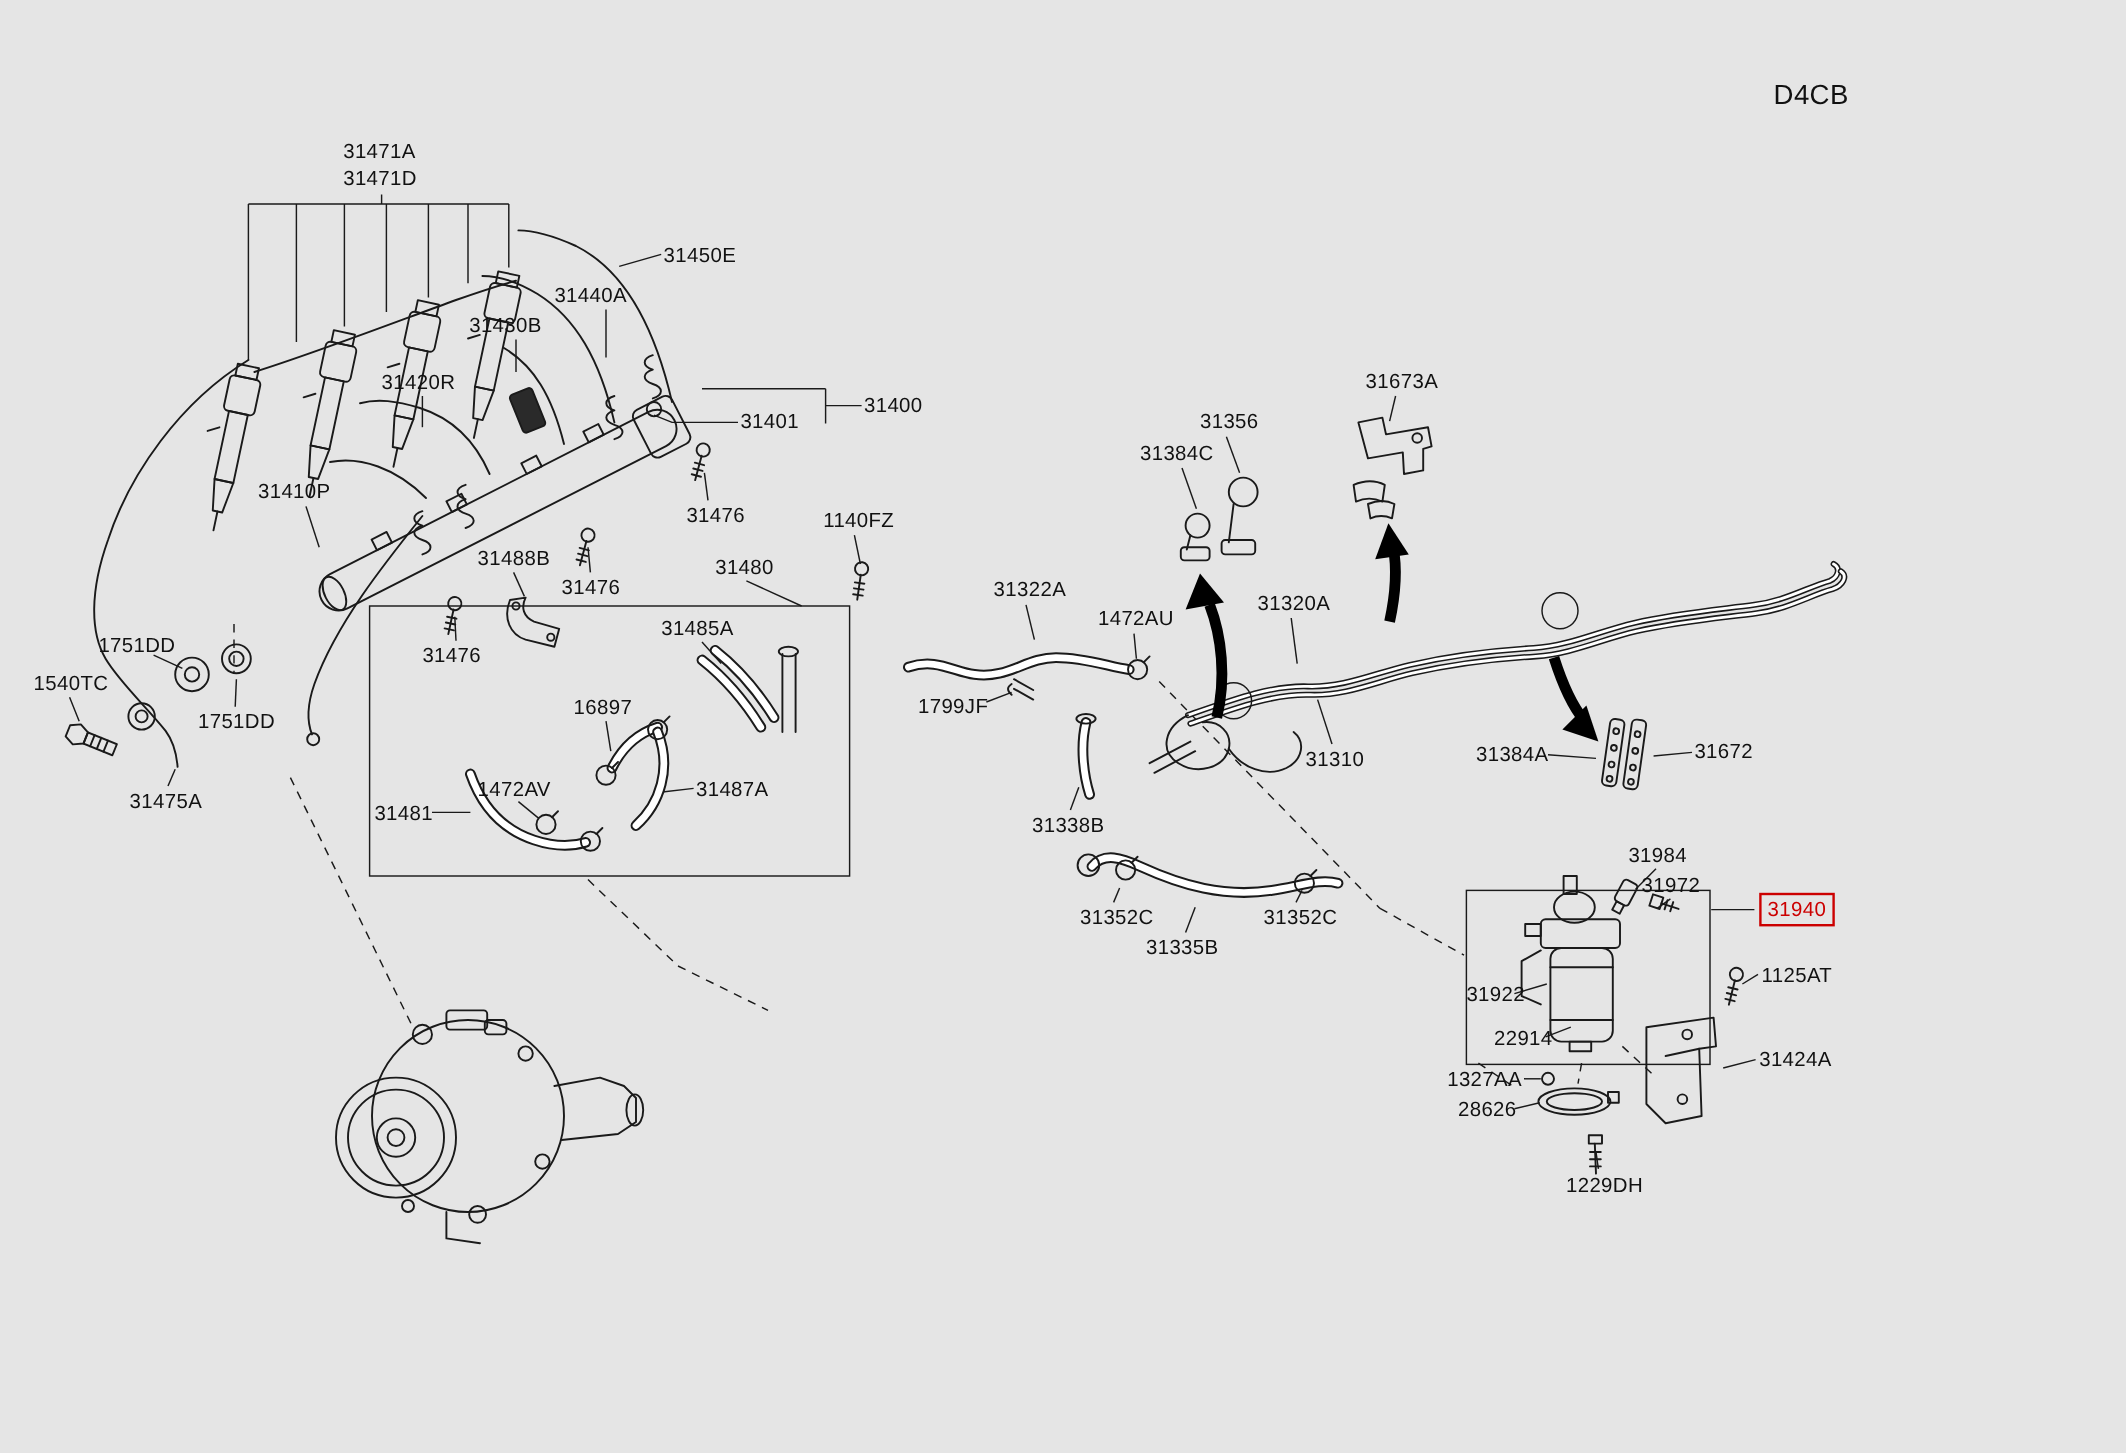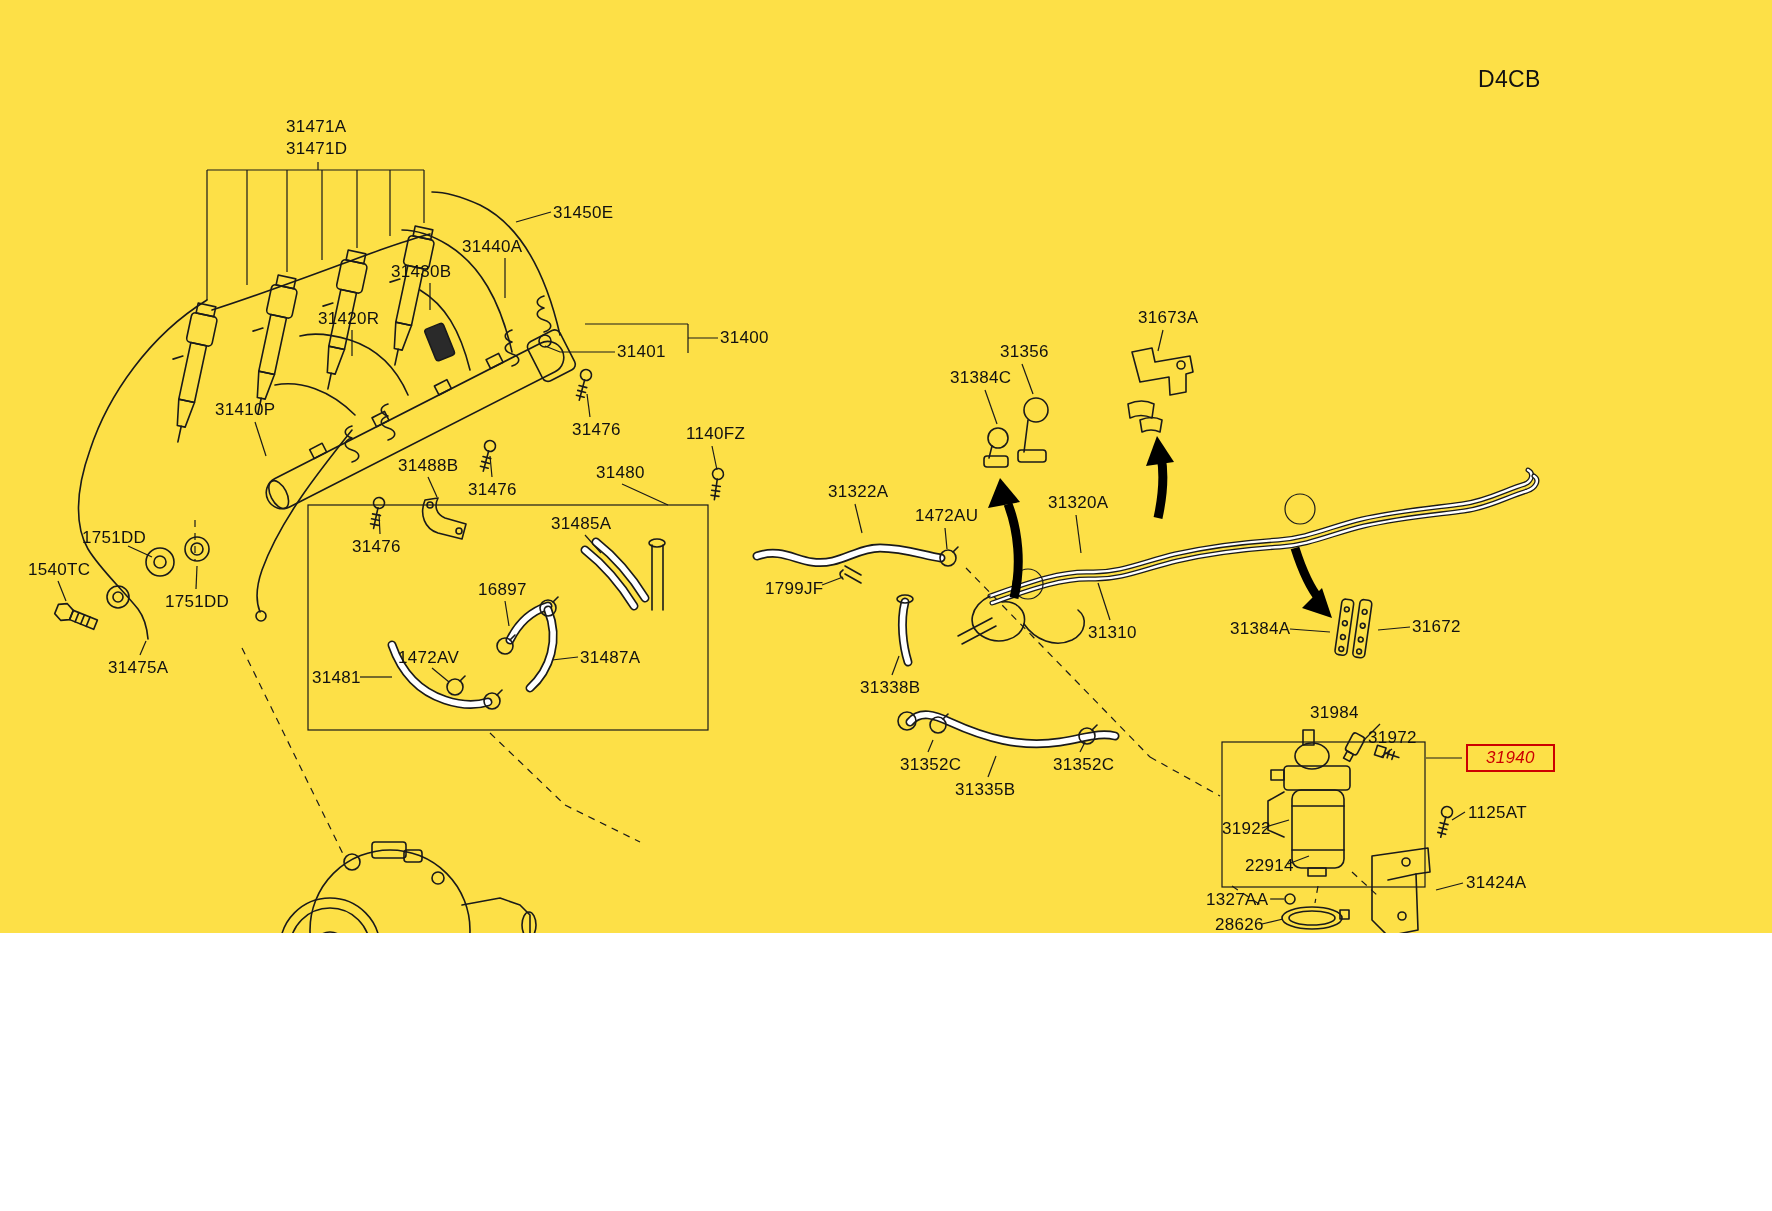--- a/index.html
+++ b/index.html
@@ -1,27 +1,27 @@
 <!DOCTYPE html>
 <html><head>
 <meta charset="utf-8">
 <style>
   html,body{margin:0;padding:0;background:#ffffff;}
   .stage{
-    position:relative;width:1772px;height:933px;background:#fde047;
+    position:relative;width:1772px;height:1211px;background:#e5e5e5;
     font-family:"Liberation Sans", sans-serif;overflow:hidden;
   }
   svg{position:absolute;left:0;top:0;}
   .label{
     position:absolute;font-size:17px;line-height:22px;color:#111;
     white-space:nowrap;letter-spacing:0.3px;
   }
   .label.code{font-size:23px;}
   .label.highlight{
-    color:#cc0000;border:2px solid #cc0000;padding:0 18px;line-height:24px;font-style:italic;
+    color:#cc0000;border:2px solid #cc0000;padding:0 5px;line-height:24px;
   }
   .art{stroke:#1a1a1a;fill:none;stroke-width:1.6;stroke-linecap:round;stroke-linejoin:round;}
   .thin{stroke:#1a1a1a;fill:none;stroke-width:1.2;}
   .dash{stroke:#1a1a1a;fill:none;stroke-width:1.2;stroke-dasharray:7 6;}
   .tube-o{stroke:#1a1a1a;stroke-width:9;fill:none;stroke-linecap:round;}
   .tube-i{stroke:#ffffff;stroke-width:5.6;fill:none;stroke-linecap:round;}
   .pipe-o{stroke:#1a1a1a;stroke-width:5;fill:none;stroke-linecap:round;}
   .pipe-i{stroke:#ffffff;stroke-width:2.4;fill:none;stroke-linecap:round;}
   .bold{stroke:#000;stroke-width:9;fill:none;stroke-linecap:butt;}
   .fillb{fill:#000;stroke:none;}
@@ -404,21 +404,21 @@
   <div class="label" style="left:1000px;top:341px">31356</div>
   <div class="label" style="left:950px;top:367px">31384C</div>
   <div class="label" style="left:828px;top:481px">31322A</div>
   <div class="label" style="left:915px;top:505px">1472AU</div>
   <div class="label" style="left:1048px;top:492px">31320A</div>
   <div class="label" style="left:765px;top:578px">1799JF</div>
   <div class="label" style="left:1088px;top:622px">31310</div>
   <div class="label" style="left:1230px;top:618px">31384A</div>
   <div class="label" style="left:1412px;top:616px">31672</div>
   <div class="label" style="left:860px;top:677px">31338B</div>
-  <div class="label" style="left:1310px;top:702px">31984</div>
+  <div class="label" style="left:1357px;top:702px">31984</div>
   <div class="label" style="left:1368px;top:727px">31972</div>
   <div class="label highlight" style="left:1466px;top:744px">31940</div>
   <div class="label" style="left:900px;top:754px">31352C</div>
   <div class="label" style="left:1053px;top:754px">31352C</div>
   <div class="label" style="left:955px;top:779px">31335B</div>
   <div class="label" style="left:1468px;top:802px">1125AT</div>
   <div class="label" style="left:1222px;top:818px">31922</div>
   <div class="label" style="left:1245px;top:855px">22914</div>
   <div class="label" style="left:1466px;top:872px">31424A</div>
   <div class="label" style="left:1206px;top:889px">1327AA</div>

